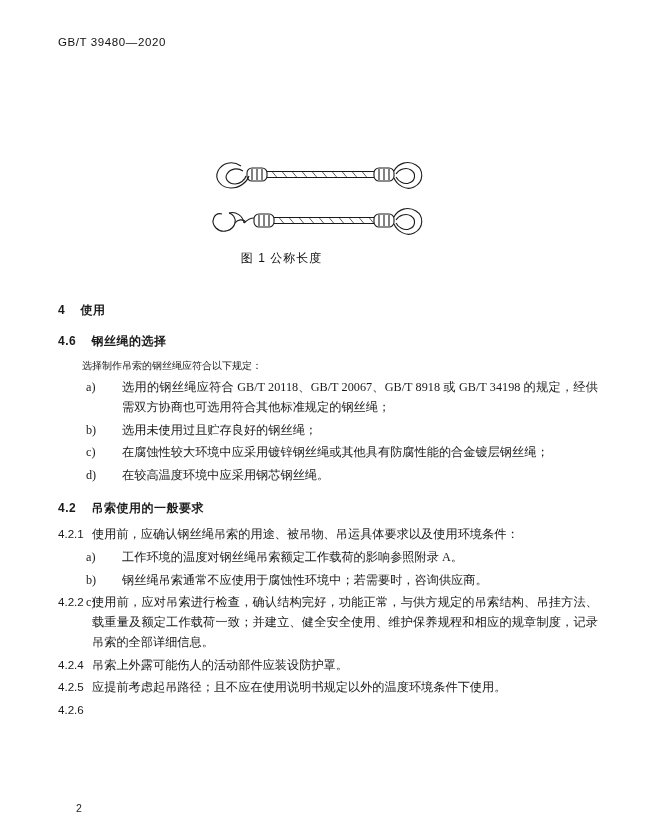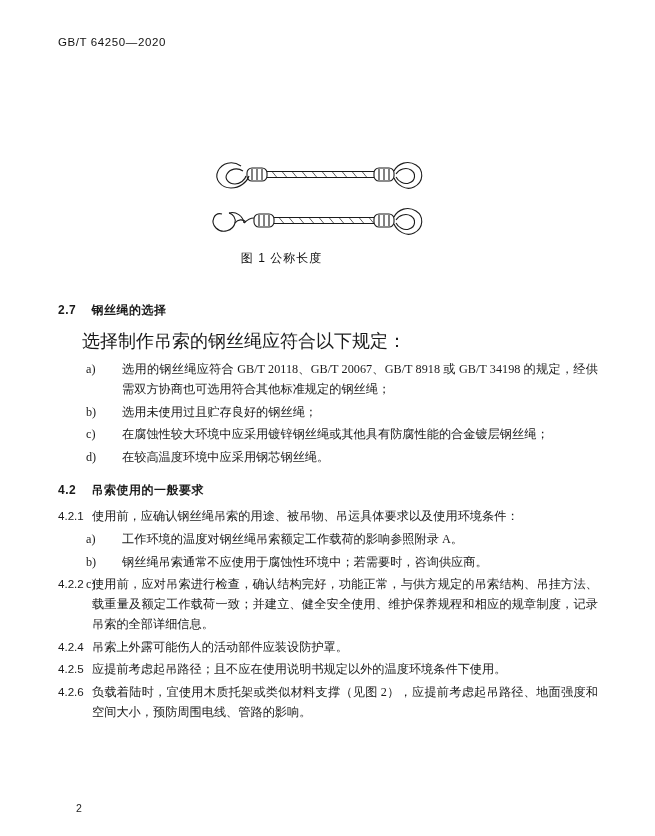--- a/index.html
+++ b/index.html
@@ -61,21 +61,21 @@
     letter-spacing: 0.5px;
   }
   .h3 {
     font-family: "Liberation Sans", sans-serif;
     font-size: 12px;
     font-weight: bold;
     margin: 14px 0 8px 0;
     letter-spacing: 0.5px;
   }
   .para {
-    font-size: 18px;
+    font-size: 10px;
     line-height: 1.62;
     margin: 4px 0;
     text-align: justify;
   }
   .para.indent {
     text-indent: 24px;
   }
   .numbered {
     position: relative;
     padding-left: 34px;
@@ -113,21 +113,21 @@
     font-size: 10.5px;
     color: #222;
   }
   svg { display: block; }
 </style>
 </head>
 <body>
 
 <div class="page">
 
-  <div class="std-header">GB/T 64250—2020</div>
+  <div class="std-header">GB/T 39480—2020</div>
 
   <div class="figure-block">
     <svg width="655" height="170" viewBox="0 0 655 170">
       <g stroke="#1a1a1a" fill="none" stroke-width="1.1">
 
         <g>
 
           <path d="M241,94 C232,88 222,91 218,99 C214,107 221,116 231,116 C240,116 247,110 249,104"></path>
           <path d="M243,99 C237,95 230,97 227,102 C224,107 229,112 235,112 C240,112 245,108 246,104"></path>
 
@@ -235,23 +235,28 @@
         </g>
       </g>
       <text x="321" y="214" text-anchor="middle" font-family="Liberation Serif, serif" font-style="italic" font-size="11" fill="#1a1a1a">L</text>
     </svg>
   </div>
 
   <div class="figure-caption">图 1   公称长度</div>
 
   <div class="content">
 
+    <div class="h2">
+      <span>4</span>
+      &nbsp;&nbsp;
+      <span>使用</span>
+    </div>
 
     <div class="h3">
-      <span>2.7</span>
+      <span>4.6</span>
       &nbsp;&nbsp;
       <span>钢丝绳的选择</span>
     </div>
 
     <div class="para indent">选择制作吊索的钢丝绳应符合以下规定：</div>
 
     <div class="listitem">
       <span class="marker">a)</span>
       <span>选用的钢丝绳应符合 GB/T 20118、GB/T 20067、GB/T 8918 或 GB/T 34198 的规定，经供需双方协商也可选用符合其他标准规定的钢丝绳；</span>
     </div>
@@ -297,20 +302,19 @@
     <div class="numbered">
       <span class="num">4.2.4</span>
       <span>吊索上外露可能伤人的活动部件应装设防护罩。</span>
     </div>
     <div class="numbered">
       <span class="num">4.2.5</span>
       <span>应提前考虑起吊路径；且不应在使用说明书规定以外的温度环境条件下使用。</span>
     </div>
     <div class="numbered">
       <span class="num">4.2.6</span>
-      <span>负载着陆时，宜使用木质托架或类似材料支撑（见图 2），应提前考虑起吊路径、地面强度和空间大小，预防周围电线、管路的影响。</span>
     </div>
 
   </div>
 
   <div class="page-number">2</div>
 
 </div>
 
 </body></html>

